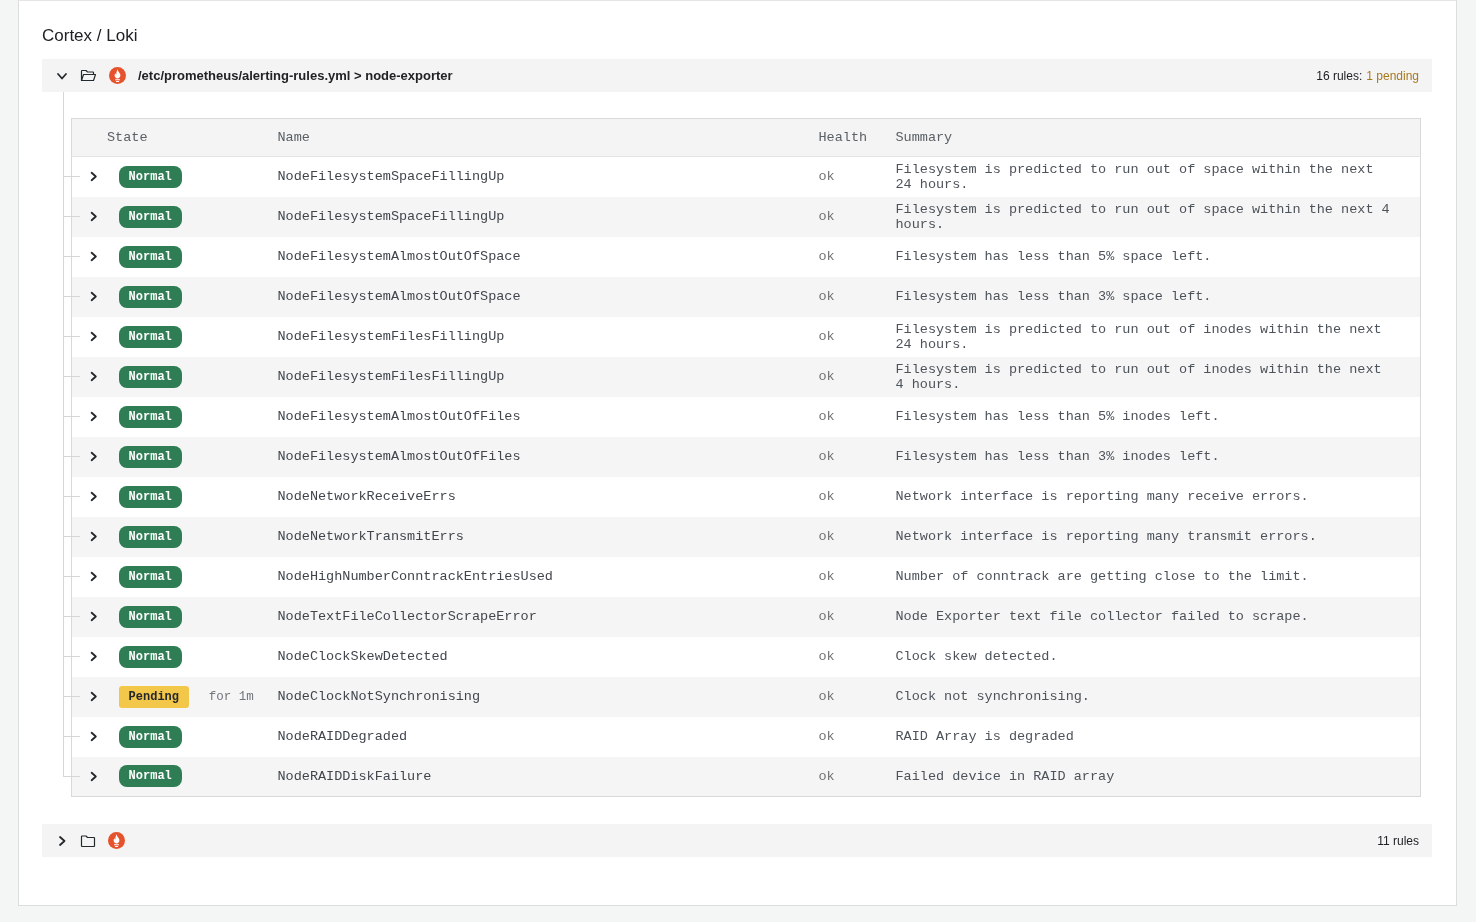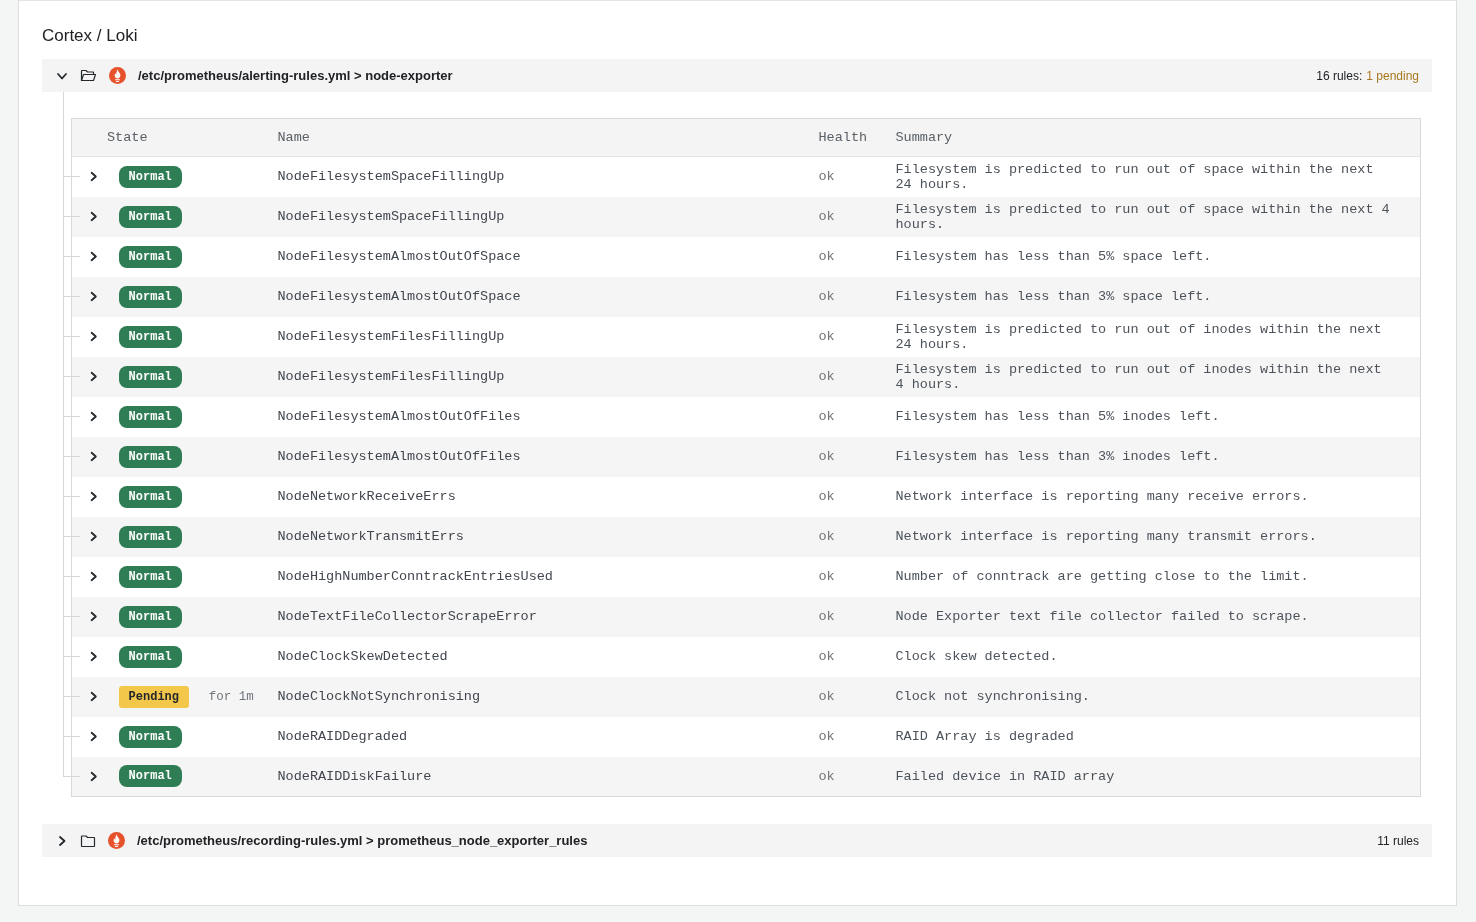--- a/index.html
+++ b/index.html
@@ -420,18 +420,17 @@
       </svg>
     </span>
     <span class="ghi">
       <svg width="17" height="17" viewBox="0 0 24 24">
         <circle cx="12" cy="12" r="12" fill="#e6522c"></circle>
         <path fill="#ffffff" d="M12 3.2c.4 1.8 1.2 3.1 2.3 4.4 1 1.2 1.8 2.4 1.8 4.1 0 2.5-1.8 4.4-4.1 4.4s-4.1-1.9-4.1-4.4c0-1.1.4-2.2 1-3 .2 1 .8 1.8 1.7 2-.4-1.6-.3-3.6.6-5.2.3-.7.6-1.5.8-2.3z"></path>
         <rect x="8.4" y="17.2" width="7.2" height="1.6" rx="0.8" fill="#ffffff"></rect>
         <rect x="9.7" y="19.6" width="4.6" height="1.5" rx="0.75" fill="#ffffff"></rect>
       </svg>
     </span>
-    <span class="group-path">/etc/prometheus/recording-rules.yml &gt; prometheus_node_exporter_rules</span>
     <span class="group-stats">
       <span>11 rules</span>
     </span>
   </div>
 </div>
 
 </body></html>

